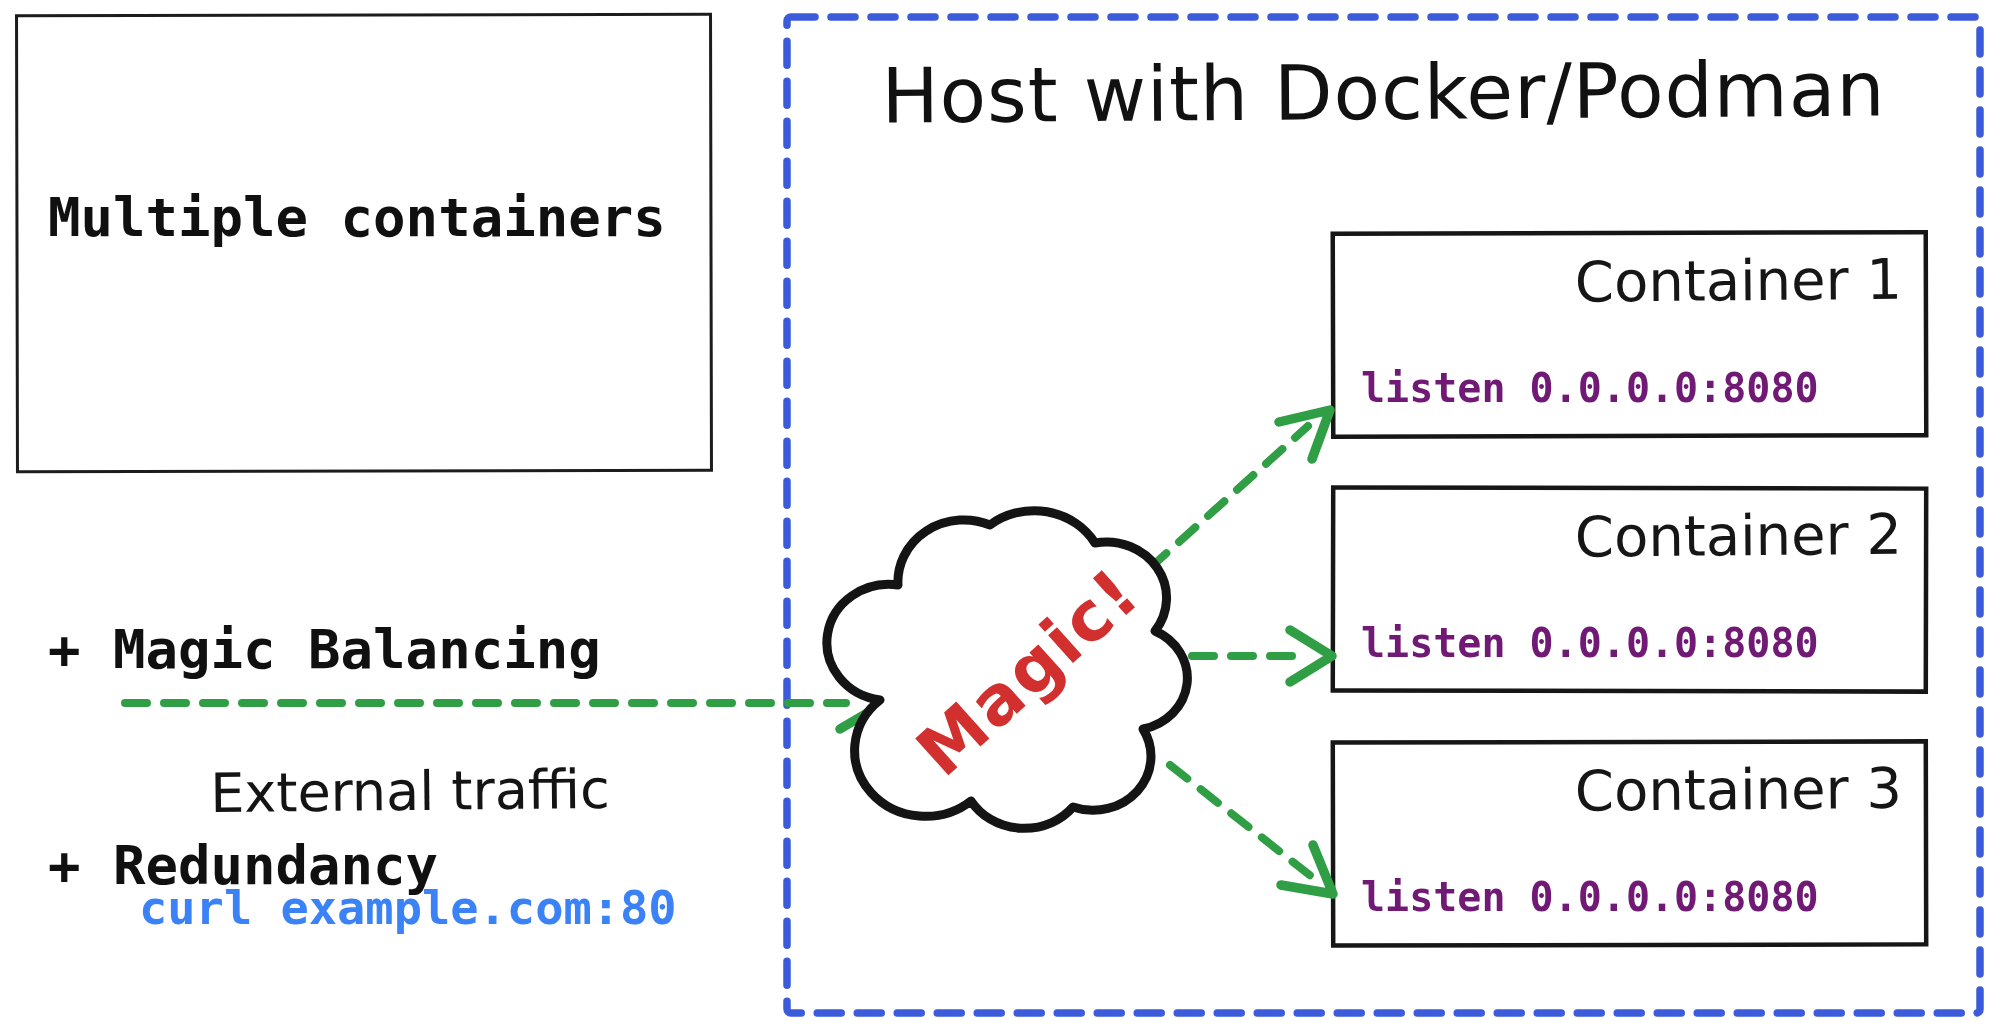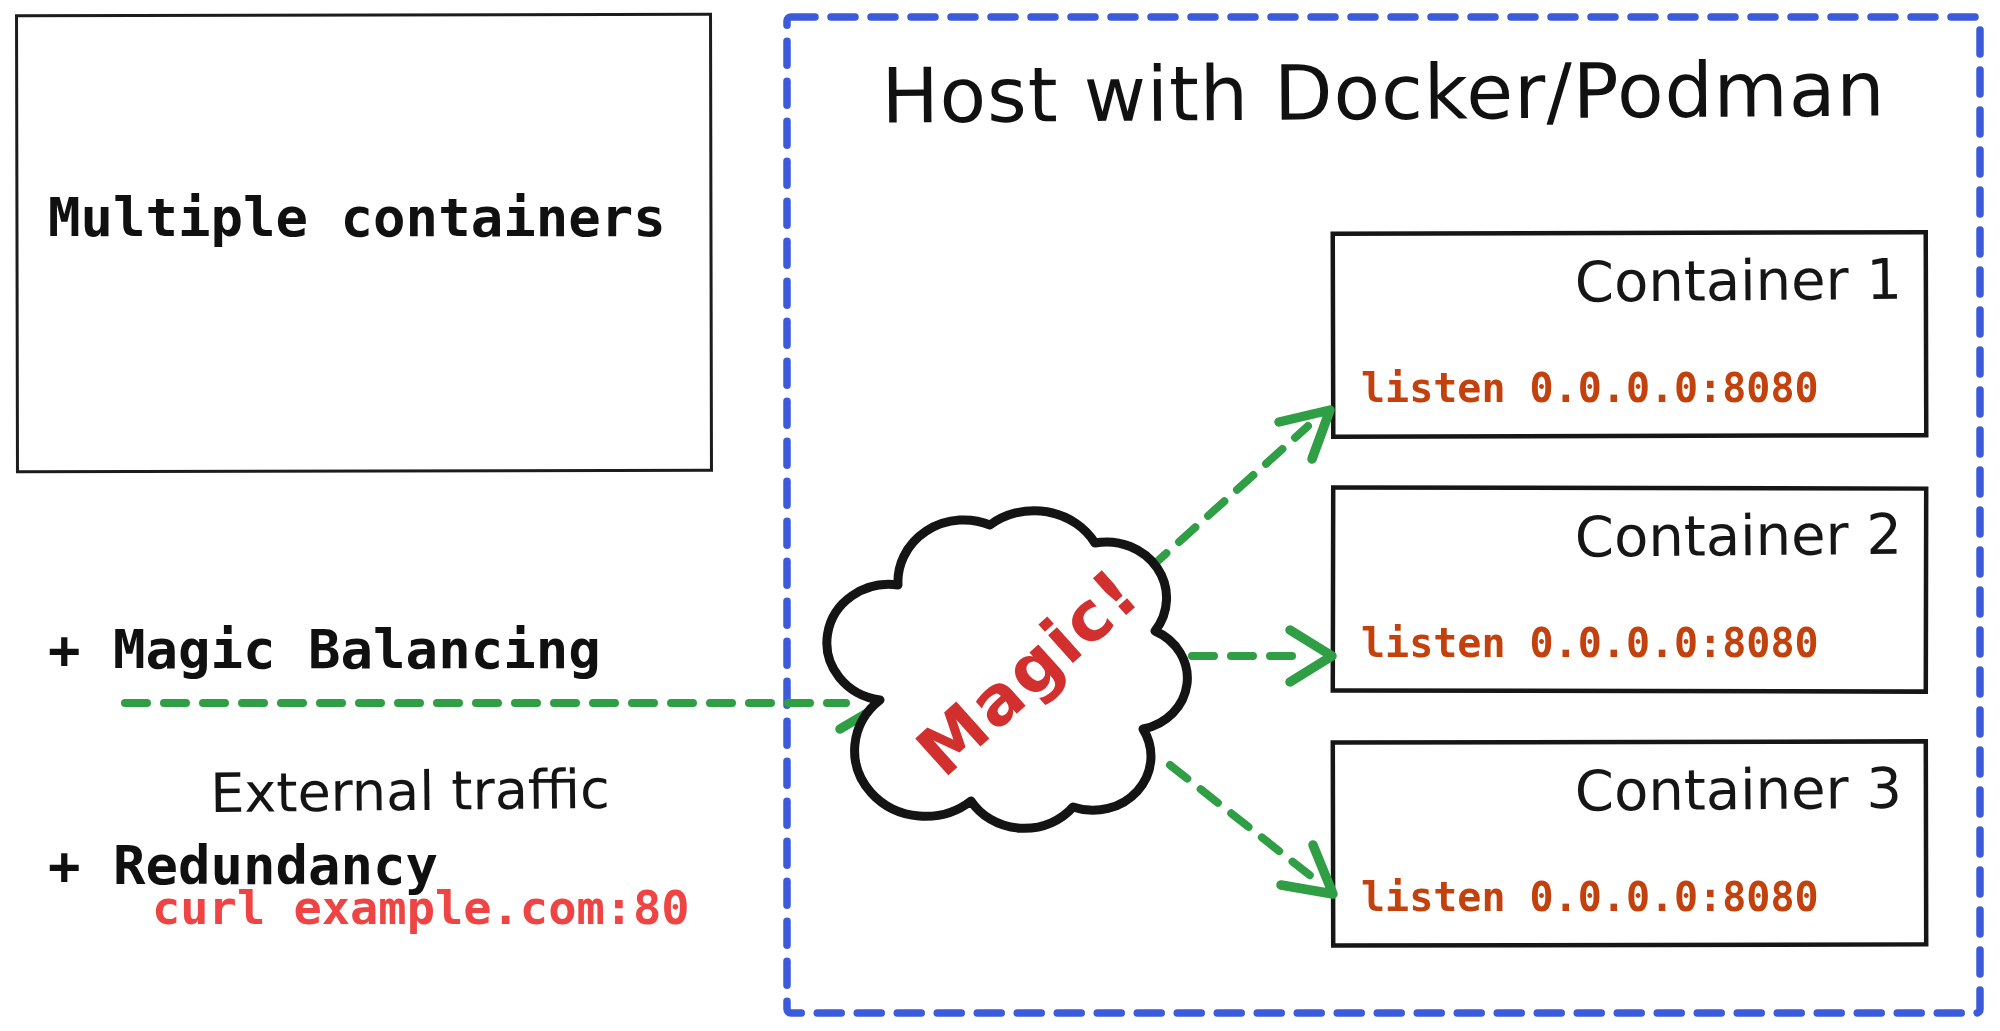--- a/index.html
+++ b/index.html
@@ -59,42 +59,42 @@
     font-size: 56px;
     font-weight: 500;
     color: #161616;
     transform: rotate(-0.5deg);
   }
   .container-listen {
     left: 1361px;
     font-family: "DejaVu Sans Mono", "Liberation Mono", monospace;
     font-weight: bold;
     font-size: 40px;
-    color: #c2410c;
+    color: #701a75;
     white-space: pre;
   }
 
   
   .traffic-label {
     left: 150px;
     top: 760px;
     width: 520px;
     text-align: center;
     font-size: 54px;
     font-weight: 500;
     color: #141414;
     transform: rotate(-0.6deg);
   }
   .curl-label {
-    left: 152px;
+    left: 139px;
     top: 880px;
     font-family: "DejaVu Sans Mono", "Liberation Mono", monospace;
     font-weight: bold;
     font-size: 47px;
-    color: #ef4444;
+    color: #3b82f6;
     white-space: pre;
   }
 
   
   .magic-label {
     left: 1028px;
     top: 672px;
     transform: translate(-50%, -50%) rotate(-42deg);
     font-size: 68px;
     font-weight: bold;

